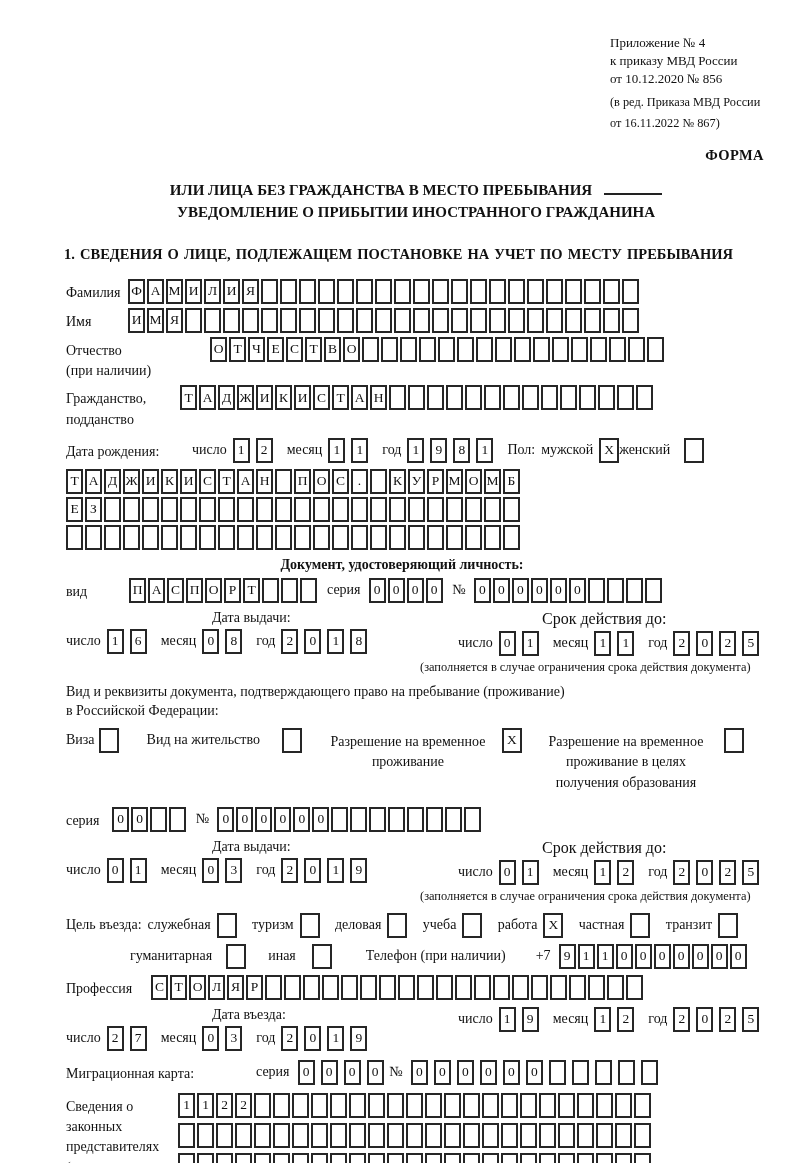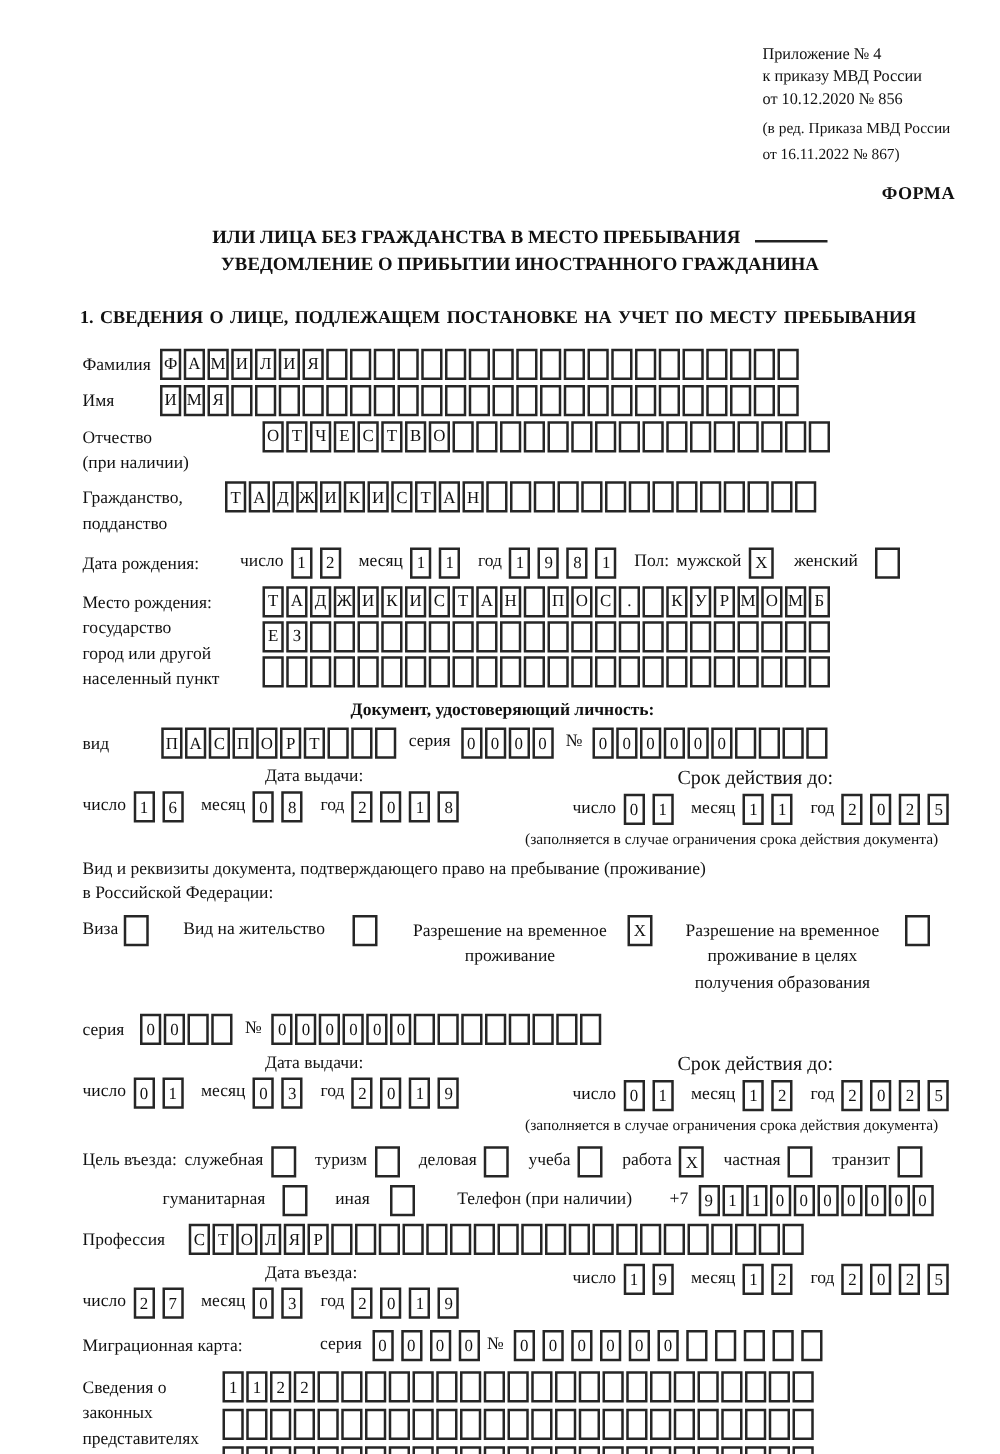--- a/index.html
+++ b/index.html
@@ -19,21 +19,21 @@
   .lw62 { width:62px; } .lw63 { width:63px; } .lw85 { width:85px; }
   .lw114 { width:114px; } .lw120 { width:120px; } .lw144 { width:144px; }
   .lw112 { width:112px; } .lw190 { width:190px; }
   .cells { display:flex; flex-wrap:nowrap; }
   .cellrows { display:flex; flex-direction:column; gap:3px; }
   .cell { flex:none; width:17px; height:25px; border:2px solid #262626; margin-right:2px;
           display:flex; align-items:center; justify-content:center; font-size:13.5px; background:#fff; }
   .dg .cell { margin-right:6px; }
   .cb .cell { width:20px; height:25px; margin-right:0; }
   .inl { padding-top:4px; font-size:14px; }
-  .ml8 { margin-left:8px; } .ml6 { margin-left:6px; } .ml14 { margin-left:14px; } .ml16 { margin-left:16px; }
+  .ml8 { margin-left:8px; } .ml6 { margin-left:6px; } .ml14 { margin-left:14px; } .ml16 { margin-left:0; }
 
   .center-bold { text-align:center; font-weight:bold; font-size:14px; margin:7px 28px 5px 0; }
   .plain { font-size:14px; margin:3px 0; }
 
   .drow { display:flex; margin:7px 0 9px; }
   .dcol1 { flex:none; width:392px; }
   .dcol2 { flex:none; }
   .dhead1 { font-size:14px; padding-left:146px; margin-bottom:3px; }
   .dhead2 { font-size:16px; padding-left:84px; margin-bottom:3px; }
   .dline { display:flex; align-items:flex-start; }
@@ -231,26 +231,20 @@
     <span class="cells cb ml6">
         <span class="cell">X</span>
       </span>
     <span class="inl ml16">женский</span>
     <span class="cells cb ml14">
         <span class="cell"></span>
       </span>
   </div>
 
   <div class="row" style="margin-top:6px">
-    <span class="rlabel lw144">
-      <span style="display:block">Место рождения:</span>
-      <span style="display:block">государство</span>
-      <span style="display:block">город или другой</span>
-      <span style="display:block">населенный пункт</span>
-    </span>
     <span class="cellrows">
       <span class="cells">
           <span class="cell">Т</span>
           <span class="cell">А</span>
           <span class="cell">Д</span>
           <span class="cell">Ж</span>
           <span class="cell">И</span>
           <span class="cell">К</span>
           <span class="cell">И</span>
           <span class="cell">С</span>

